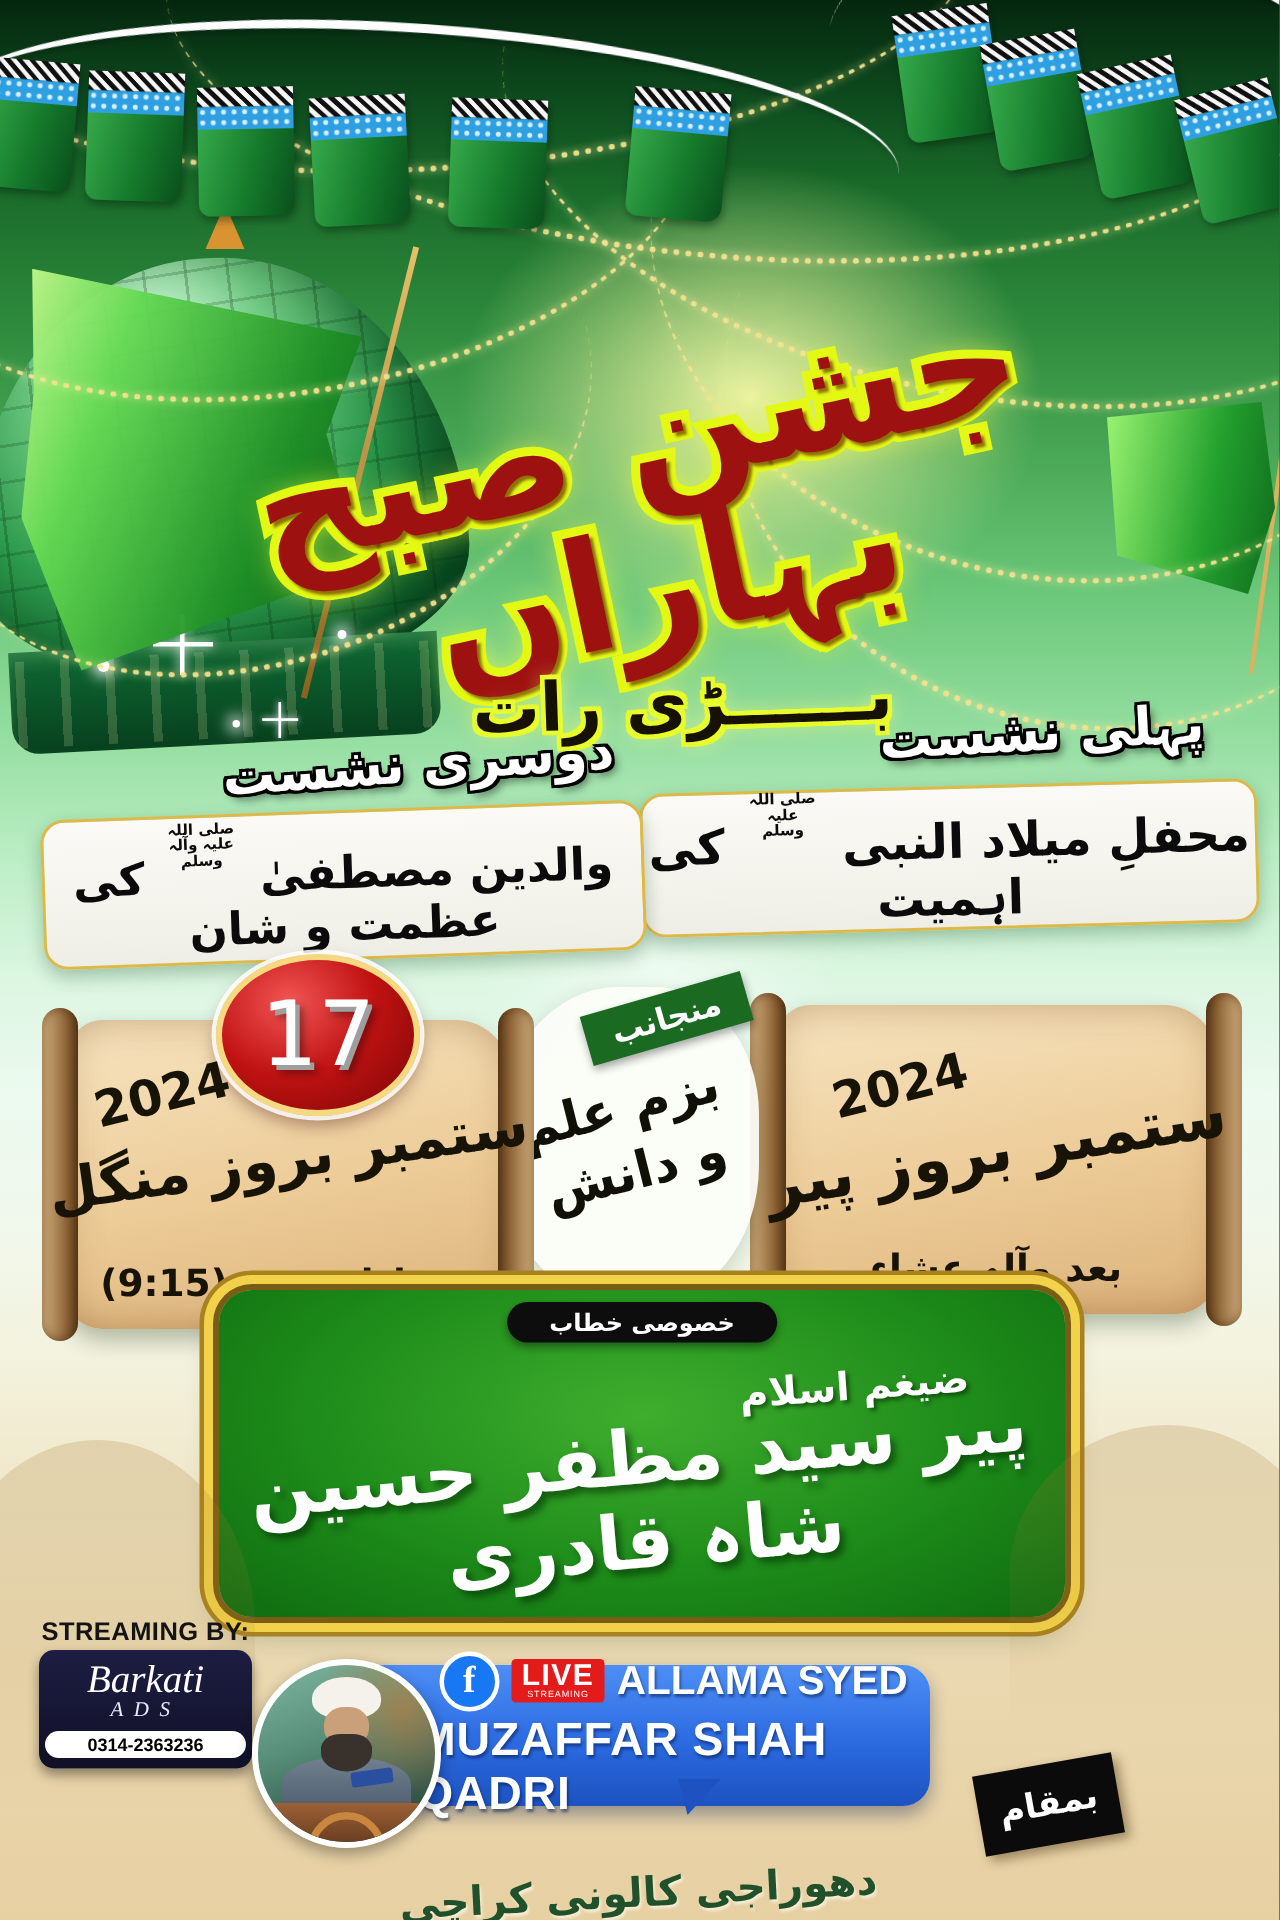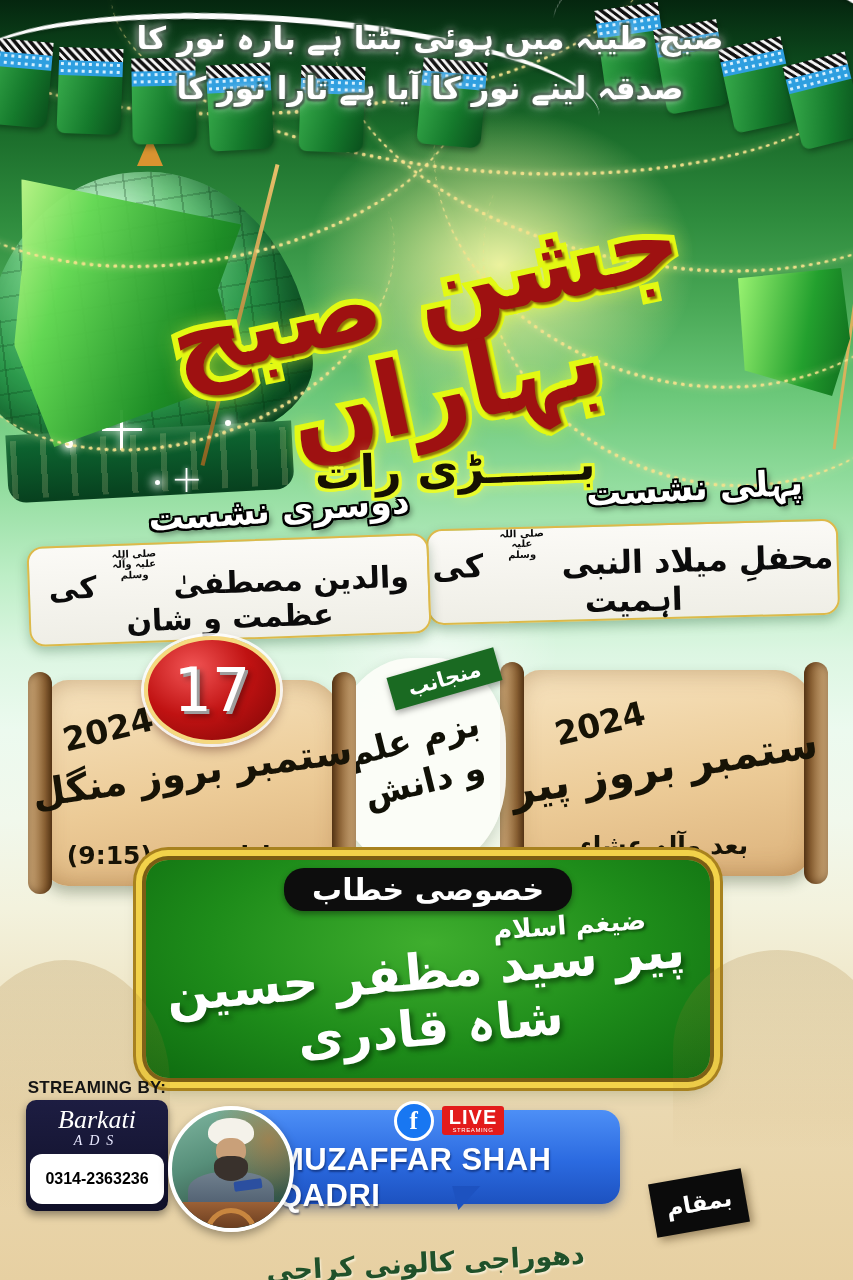--- a/index.html
+++ b/index.html
@@ -134,38 +134,38 @@
   .org-tag{position:absolute;top:10px;right:8px;background:#1a6a22;color:#fff;font-weight:bold;
     font-size:21px;padding:5px 18px;transform:rotate(-16deg);direction:rtl;
     box-shadow:0 3px 6px rgba(0,0,0,.35);}
   .org-name{position:absolute;top:64px;left:8px;right:8px;text-align:center;direction:rtl;
     font-size:34px;font-weight:bold;color:#101006;line-height:1.3;transform:rotate(-14deg);}
   
   .banner{top:860px;left:146px;width:564px;height:218px;border-radius:22px;
     background:radial-gradient(ellipse at 50% 38%,#3fae2e 0%,#1e8c1a 55%,#0e6b10 100%);
     box-shadow:0 0 0 4px #7a5d14,0 0 0 10px #f2d24a,0 0 0 13px #a8821e,0 10px 20px rgba(30,60,20,.35);}
   .banner-pill{position:absolute;top:8px;left:50%;transform:translateX(-50%);background:#0d0d0d;
-    color:#fff;border-radius:20px;padding:4px 28px;font-size:30px;font-weight:bold;direction:rtl;
+    color:#fff;border-radius:20px;padding:4px 28px;font-size:16px;font-weight:bold;direction:rtl;
     white-space:nowrap;box-shadow:0 3px 6px rgba(0,0,0,.4);}
   .honorific{position:absolute;top:50px;right:64px;color:#fff;font-size:26px;font-weight:bold;
     direction:rtl;transform:rotate(-4deg);text-shadow:2px 2px 3px rgba(0,40,0,.6);}
   .speaker{position:absolute;top:84px;left:18px;right:18px;text-align:center;direction:rtl;
     color:#fff;font-size:50px;font-weight:bold;line-height:1.12;transform:rotate(-5deg);
     text-shadow:3px 4px 5px rgba(0,40,0,.55);}
   
   .designer{left:26px;top:1078px;width:142px;text-align:center;}
   .designer-label{font-size:17px;font-weight:900;color:#141414;letter-spacing:.3px;
     font-family:"Liberation Sans",sans-serif;}
   .designer-card{background:linear-gradient(180deg,#1d1d42,#101028);border-radius:10px;
     padding:5px 4px 7px;margin-top:2px;box-shadow:0 4px 8px rgba(0,0,0,.4);}
   .designer-brand{font-family:"Liberation Serif",serif;font-style:italic;color:#fff;font-size:26px;}
   .designer-sub{font-family:"Liberation Serif",serif;font-style:italic;color:#e9e9ff;font-size:14px;
     letter-spacing:7px;margin-top:-2px;}
-  .designer-phone{background:#fff;border-radius:12px;color:#000;font-weight:bold;font-size:16px;
-    padding:16px 2px;margin-top:5px;font-family:"Liberation Sans",sans-serif;}
+  .designer-phone{background:#fff;border-radius:12px;color:#000;font-weight:bold;font-size:12px;
+    padding:2px 2px;margin-top:5px;font-family:"Liberation Sans",sans-serif;}
   
   .livebar{left:216px;top:1110px;width:404px;height:94px;border-radius:18px;
     background:linear-gradient(180deg,#4d8ff6 0%,#2b6ae0 55%,#1d52c0 100%);
     box-shadow:0 6px 12px rgba(20,40,90,.4);}
   .livebar::after{content:"";position:absolute;bottom:-20px;left:57%;width:0;height:0;
     border:14px solid transparent;border-top:24px solid #1d52c0;transform:skewX(-18deg);}
   .bar-inner{position:absolute;inset:0;display:flex;flex-direction:column;justify-content:center;
     align-items:center;padding-left:62px;gap:1px;}
   .bar-row1{display:flex;align-items:center;gap:8px;}
   .fb{width:34px;height:34px;border-radius:50%;background:#1877f2;border:3px solid #fff;
@@ -297,24 +297,20 @@
       <div class="checker"></div>
       <div class="bluestrip"></div>
       <div class="cloth"></div>
     </div>
   <div class="abs flag" style="left:792px;top:58px;transform:rotate(-14deg);">
       <div class="checker"></div>
       <div class="bluestrip"></div>
       <div class="cloth"></div>
     </div>
 
-  <div class="abs couplet">
-    <div>صبح طیبہ میں ہوئی بٹتا ہے بارہ نور کا</div>
-    <div>صدقہ لینے نور کا آیا ہے تارا نور کا</div>
-  </div>
 
   <div class="abs title title-outline">جشن صبح بہاراں</div>
   <div class="abs title title-fill">جشن صبح بہاراں</div>
   <div class="abs subtitle">بــــــڑی رات</div>
 
   <div class="abs session-label lbl1">پہلی نشست</div>
   <div class="abs session-box box1">
     <div>
       <span>محفلِ میلاد النبی</span>
       <span class="durood">صلی اللہ علیہ وسلم</span>
@@ -371,20 +367,21 @@
   </div>
 
   <div class="abs livebar">
     <div class="bar-inner">
       <div class="bar-row1">
         <div class="fb">f</div>
         <div class="livebadge">
           <div class="lv">LIVE</div>
           <div class="st">STREAMING</div>
         </div>
+        <div class="en1">ALLAMA SYED</div>
       </div>
       <div class="en2">MUZAFFAR SHAH QADRI</div>
     </div>
   </div>
 
   <div class="abs photo">
     <div class="p-body"></div>
     <div class="p-turban"></div>
     <div class="p-face"></div>
     <div class="p-beard"></div>

